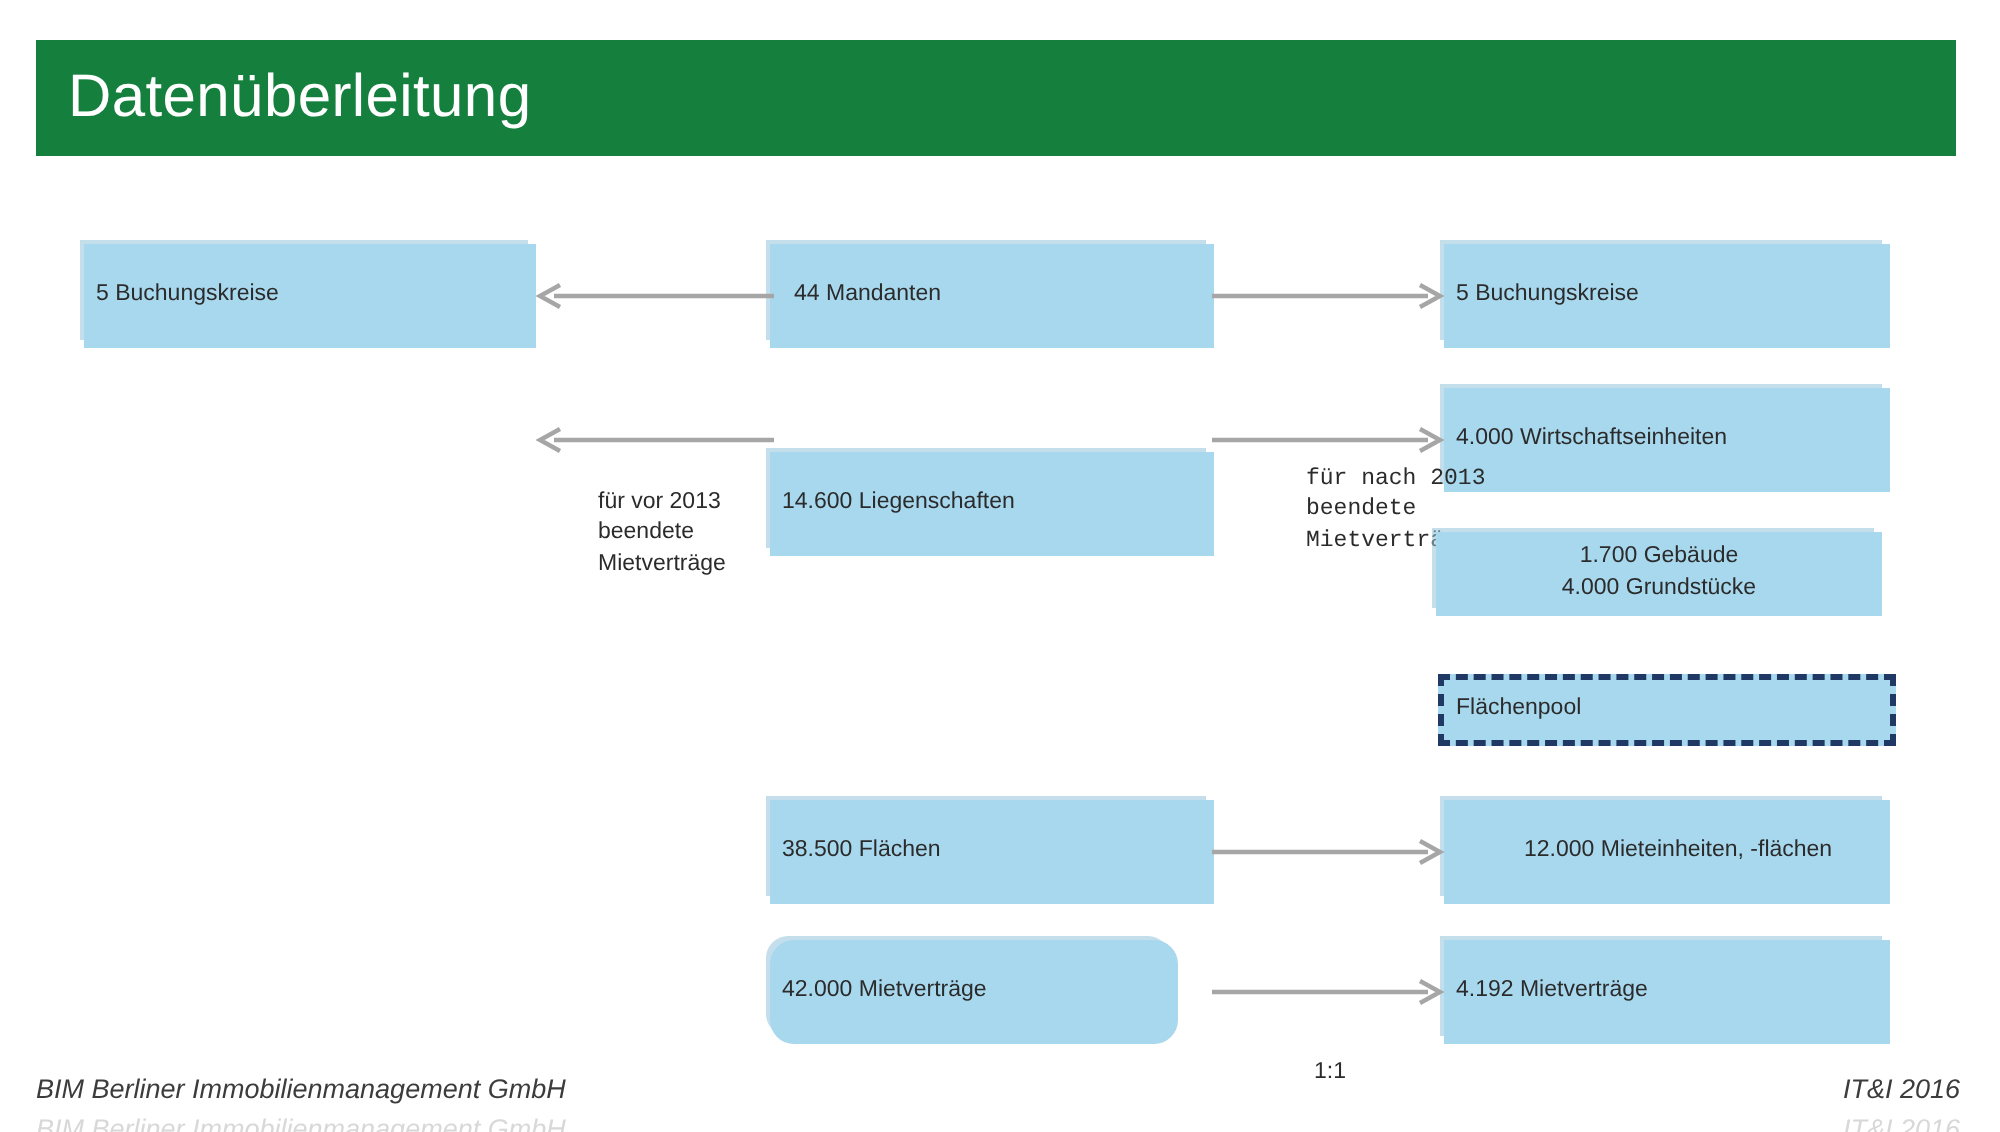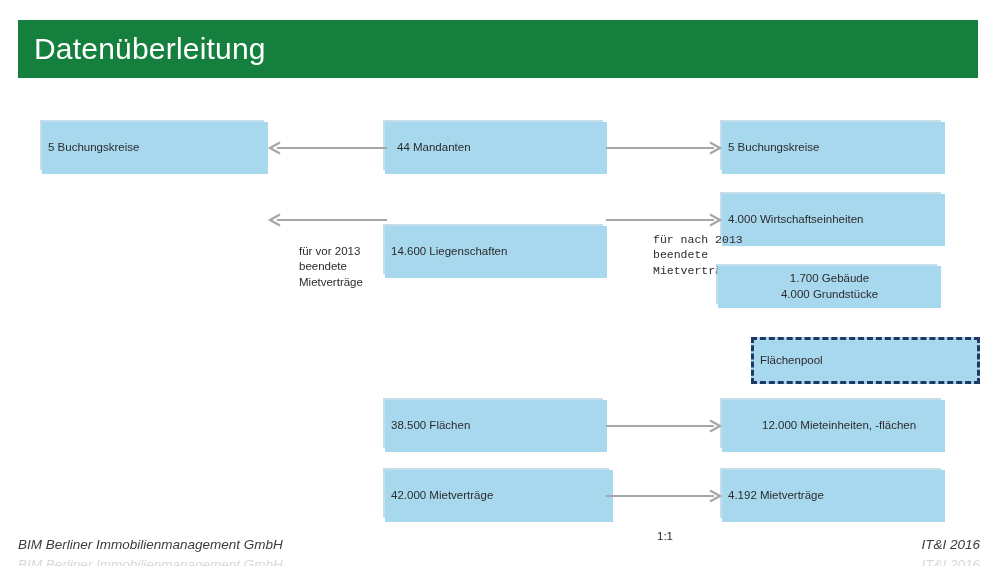--- a/index.html
+++ b/index.html
@@ -183,40 +183,40 @@
 beendete
 Mietverträge</div>
 
   <div class="node" style="left:718px; top:266px; width:223px; height:42px;">
     <span class="lines">
       <span>1.700 Gebäude</span>
       <span>4.000 Grundstücke</span>
     </span>
   </div>
 
-  <div class="node dashed" style="left:719px; top:337px; width:229px; height:47px;margin-left:32px;">
+  <div class="node dashed" style="left:719px; top:337px; width:229px; height:36px;">
     <span>Flächenpool</span>
   </div>
 
   <div class="node" style="left:385px; top:400px; width:222px; height:52px;">
     <span>38.500 Flächen</span>
   </div>
 
   <div class="node" style="left:722px; top:400px; width:223px; height:52px;padding-left:40px;">
     <span>12.000 Mieteinheiten, -flächen</span>
   </div>
 
   <div class="arrow" style="left:606px; top:419px; width:118px;">
     <svg viewBox="0 0 118 14" preserveAspectRatio="none">
       <line x1="0" y1="7" x2="108" y2="7" stroke="#A6A6A6" stroke-width="2.2"></line>
       <polyline points="104,1.5 114,7 104,12.5" fill="none" stroke="#A6A6A6" stroke-width="2.2"></polyline>
     </svg>
   </div>
 
-  <div class="node" style="left:385px; top:470px; width:228px; height:52px;">
+  <div class="node" style="left:385px; top:470px; width:204px; height:52px;border-radius:12px;">
     <span>42.000 Mietverträge</span>
   </div>
 
   <div class="node" style="left:722px; top:470px; width:223px; height:52px;">
     <span>4.192 Mietverträge</span>
   </div>
 
   <div class="arrow" style="left:606px; top:489px; width:118px;">
     <svg viewBox="0 0 118 14" preserveAspectRatio="none">
       <line x1="0" y1="7" x2="108" y2="7" stroke="#A6A6A6" stroke-width="2.2"></line>

